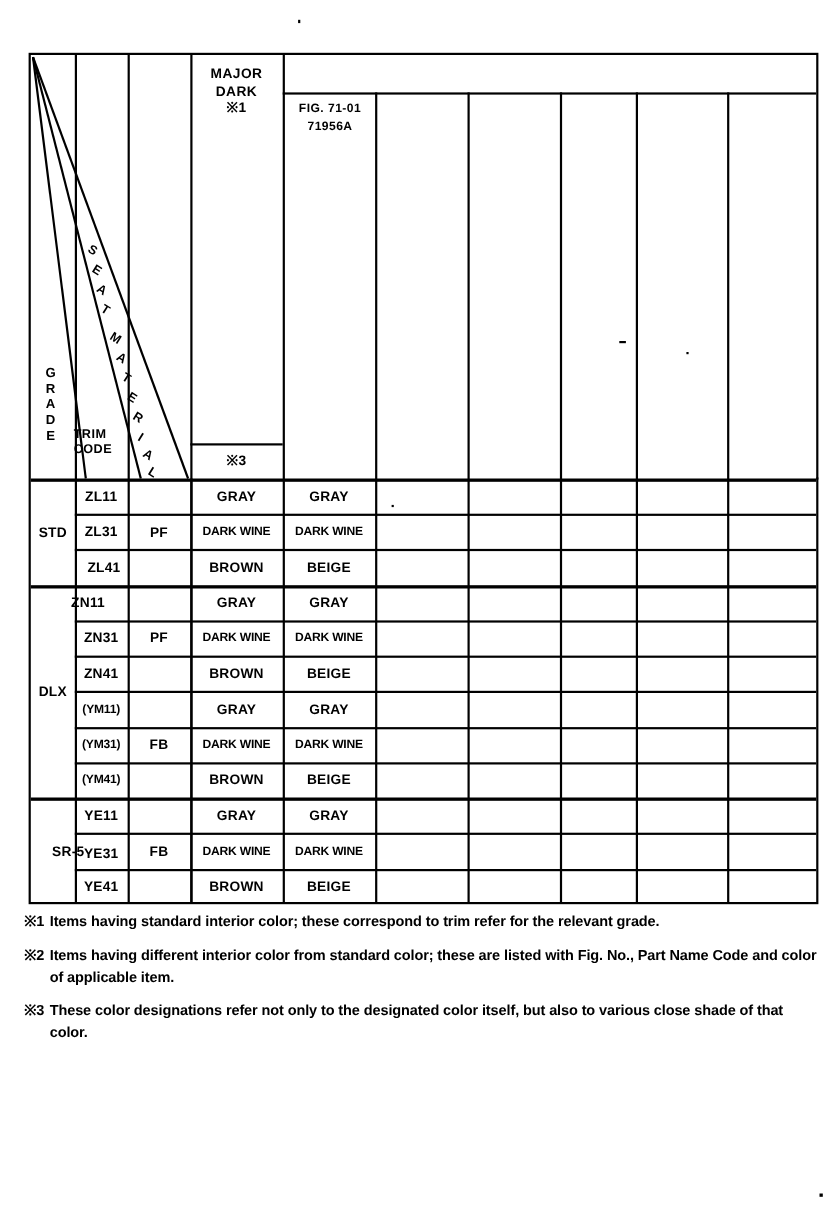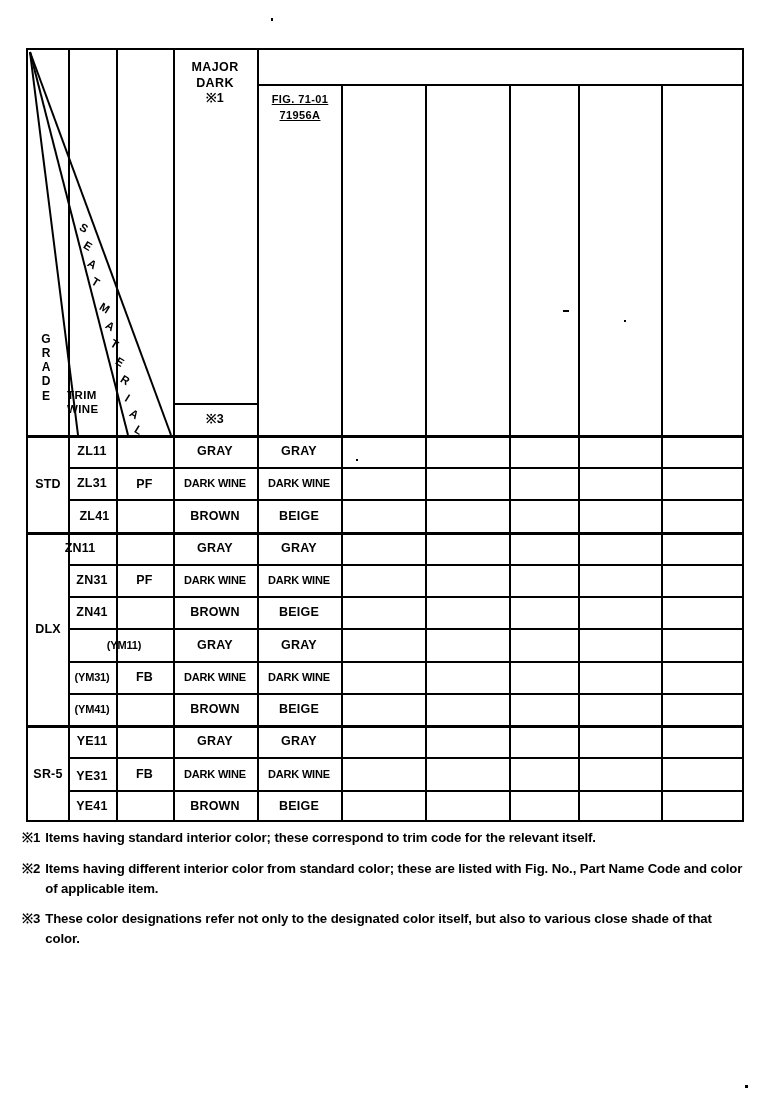--- a/index.html
+++ b/index.html
@@ -32,21 +32,21 @@
   #major-items-head{
     left:145px;top:0;width:84px;height:387px;
     align-items:flex-start;padding-top:10px;font-size:12.5px;
   }
   #minor-items-head{
     left:231px;top:0;width:485px;height:34px;font-size:12.5px;
     letter-spacing:1.2px;
   }
   #fig-code-head{
     left:231px;top:36px;width:82px;height:349px;
-    align-items:flex-start;padding-top:6px;font-size:11px;line-height:1.45;text-decoration:underline;
+    align-items:flex-start;padding-top:6px;font-size:11px;line-height:1.45;
   }
   #note3-head{
     left:145px;top:355px;width:84px;height:30px;font-size:12.5px;
   }
   #trim-code-head{
     left:39px;top:338px;width:54px;height:46px;
     align-items:flex-start;justify-content:flex-start;
     font-size:11.5px;line-height:1.25;text-align:left;
   }
 
@@ -149,21 +149,21 @@
       <span class="seatmat-letter" style="left:88px;top:306px;transform:rotate(32deg);">E</span>
       <span class="seatmat-letter" style="left:93px;top:324px;transform:rotate(32deg);">R</span>
       <span class="seatmat-letter" style="left:98px;top:342px;transform:rotate(32deg);">I</span>
       <span class="seatmat-letter" style="left:102px;top:358px;transform:rotate(32deg);">A</span>
       <span class="seatmat-letter" style="left:107px;top:374px;transform:rotate(32deg);">L</span>
     </div>
 
     <div class="hd" id="trim-code-head">
       <div>
         <div>TRIM</div>
-        <div>WINE</div>
+        <div>CODE</div>
       </div>
     </div>
 
     <div class="hd" id="major-items-head">
       <div>
         <div>MAJOR</div>
         <div>DARK</div>
         <div>※1</div>
       </div>
     </div>
@@ -173,21 +173,21 @@
       <div>
         <div>FIG. 71-01</div>
         <div>71956A</div>
       </div>
     </div>
 
     <div class="hd" id="note3-head">※3</div>
 
     <div class="cell" style="left:0;top:385px;width:40px;height:97px;">STD</div>
     <div class="cell" style="left:0;top:482px;width:40px;height:193px;">DLX</div>
-    <div class="cell" style="left:0;top:675px;width:40px;height:97px;">SR-5</div>
+    <div class="cell" style="left:14px;top:675px;width:40px;height:97px;">SR-5</div>
 
     <div class="cell" style="left:88px;top:385px;width:57px;height:97px;">PF</div>
     <div class="cell" style="left:88px;top:482px;width:57px;height:96px;">PF</div>
     <div class="cell" style="left:88px;top:578px;width:57px;height:97px;">FB</div>
     <div class="cell" style="left:88px;top:675px;width:57px;height:97px;">FB</div>
 
     <div class="cell" style="left:40px;top:385px;width:48px;height:32px;">ZL11</div>
     <div class="cell" style="left:145px;top:385px;width:84px;height:32px;">GRAY</div>
     <div class="cell" style="left:229px;top:385px;width:84px;height:32px;">GRAY</div>
 
@@ -204,21 +204,21 @@
     <div class="cell" style="left:229px;top:482px;width:84px;height:32px;">GRAY</div>
 
     <div class="cell" style="left:40px;top:514px;width:48px;height:32px;">ZN31</div>
     <div class="cell sm" style="left:145px;top:514px;width:84px;height:32px;">DARK WINE</div>
     <div class="cell sm" style="left:229px;top:514px;width:84px;height:32px;">DARK WINE</div>
 
     <div class="cell" style="left:40px;top:546px;width:48px;height:32px;">ZN41</div>
     <div class="cell" style="left:145px;top:546px;width:84px;height:32px;">BROWN</div>
     <div class="cell" style="left:229px;top:546px;width:84px;height:32px;">BEIGE</div>
 
-    <div class="cell sm" style="left:40px;top:578px;width:48px;height:33px;padding-left:32px;">(YM11)</div>
+    <div class="cell sm" style="left:40px;top:578px;width:48px;height:33px;">(YM11)</div>
     <div class="cell" style="left:145px;top:578px;width:84px;height:33px;">GRAY</div>
     <div class="cell" style="left:229px;top:578px;width:84px;height:33px;">GRAY</div>
 
     <div class="cell sm" style="left:40px;top:611px;width:48px;height:32px;">(YM31)</div>
     <div class="cell sm" style="left:145px;top:611px;width:84px;height:32px;">DARK WINE</div>
     <div class="cell sm" style="left:229px;top:611px;width:84px;height:32px;">DARK WINE</div>
 
     <div class="cell sm" style="left:40px;top:643px;width:48px;height:32px;text-align:center;">(YM41)</div>
     <div class="cell" style="left:145px;top:643px;width:84px;height:32px;">BROWN</div>
     <div class="cell" style="left:229px;top:643px;width:84px;height:32px;">BEIGE</div>
@@ -233,21 +233,21 @@
 
     <div class="cell" style="left:40px;top:740px;width:48px;height:32px;">YE41</div>
     <div class="cell" style="left:145px;top:740px;width:84px;height:32px;">BROWN</div>
     <div class="cell" style="left:229px;top:740px;width:84px;height:32px;">BEIGE</div>
 
   </div>
 
   <div class="notes">
     <div class="note">
       <span class="mark">※1</span>
-      <span class="txt">Items having standard interior color; these correspond to trim code for the relevant itself.</span>
+      <span class="txt">Items having standard interior color; these correspond to trim refer for the relevant grade.</span>
     </div>
     <div class="note">
       <span class="mark">※2</span>
       <span class="txt">Items having different interior color from standard color; these are listed with Fig. No., Part Name Code and color of applicable item.</span>
     </div>
     <div class="note">
       <span class="mark">※3</span>
       <span class="txt">These color designations refer not only to the designated color itself, but also to various close shade of that color.</span>
     </div>
   </div>

